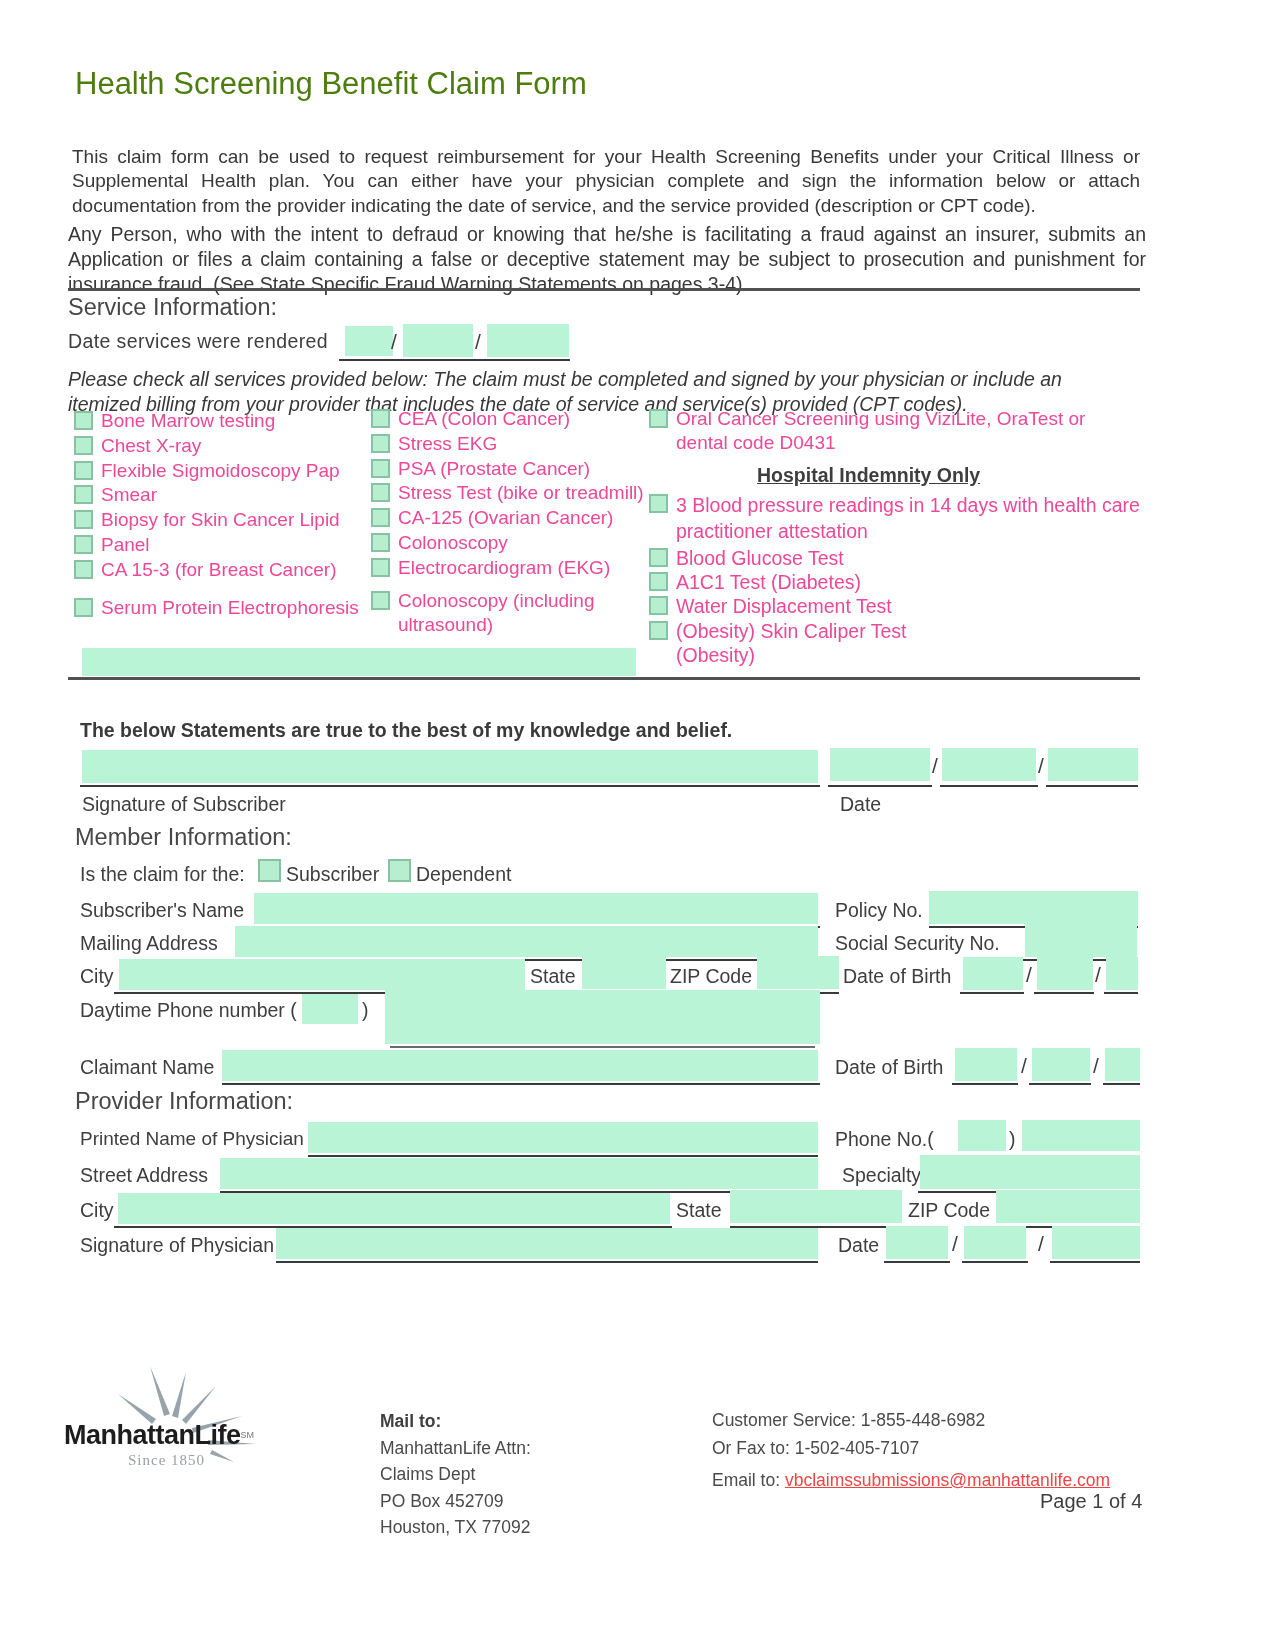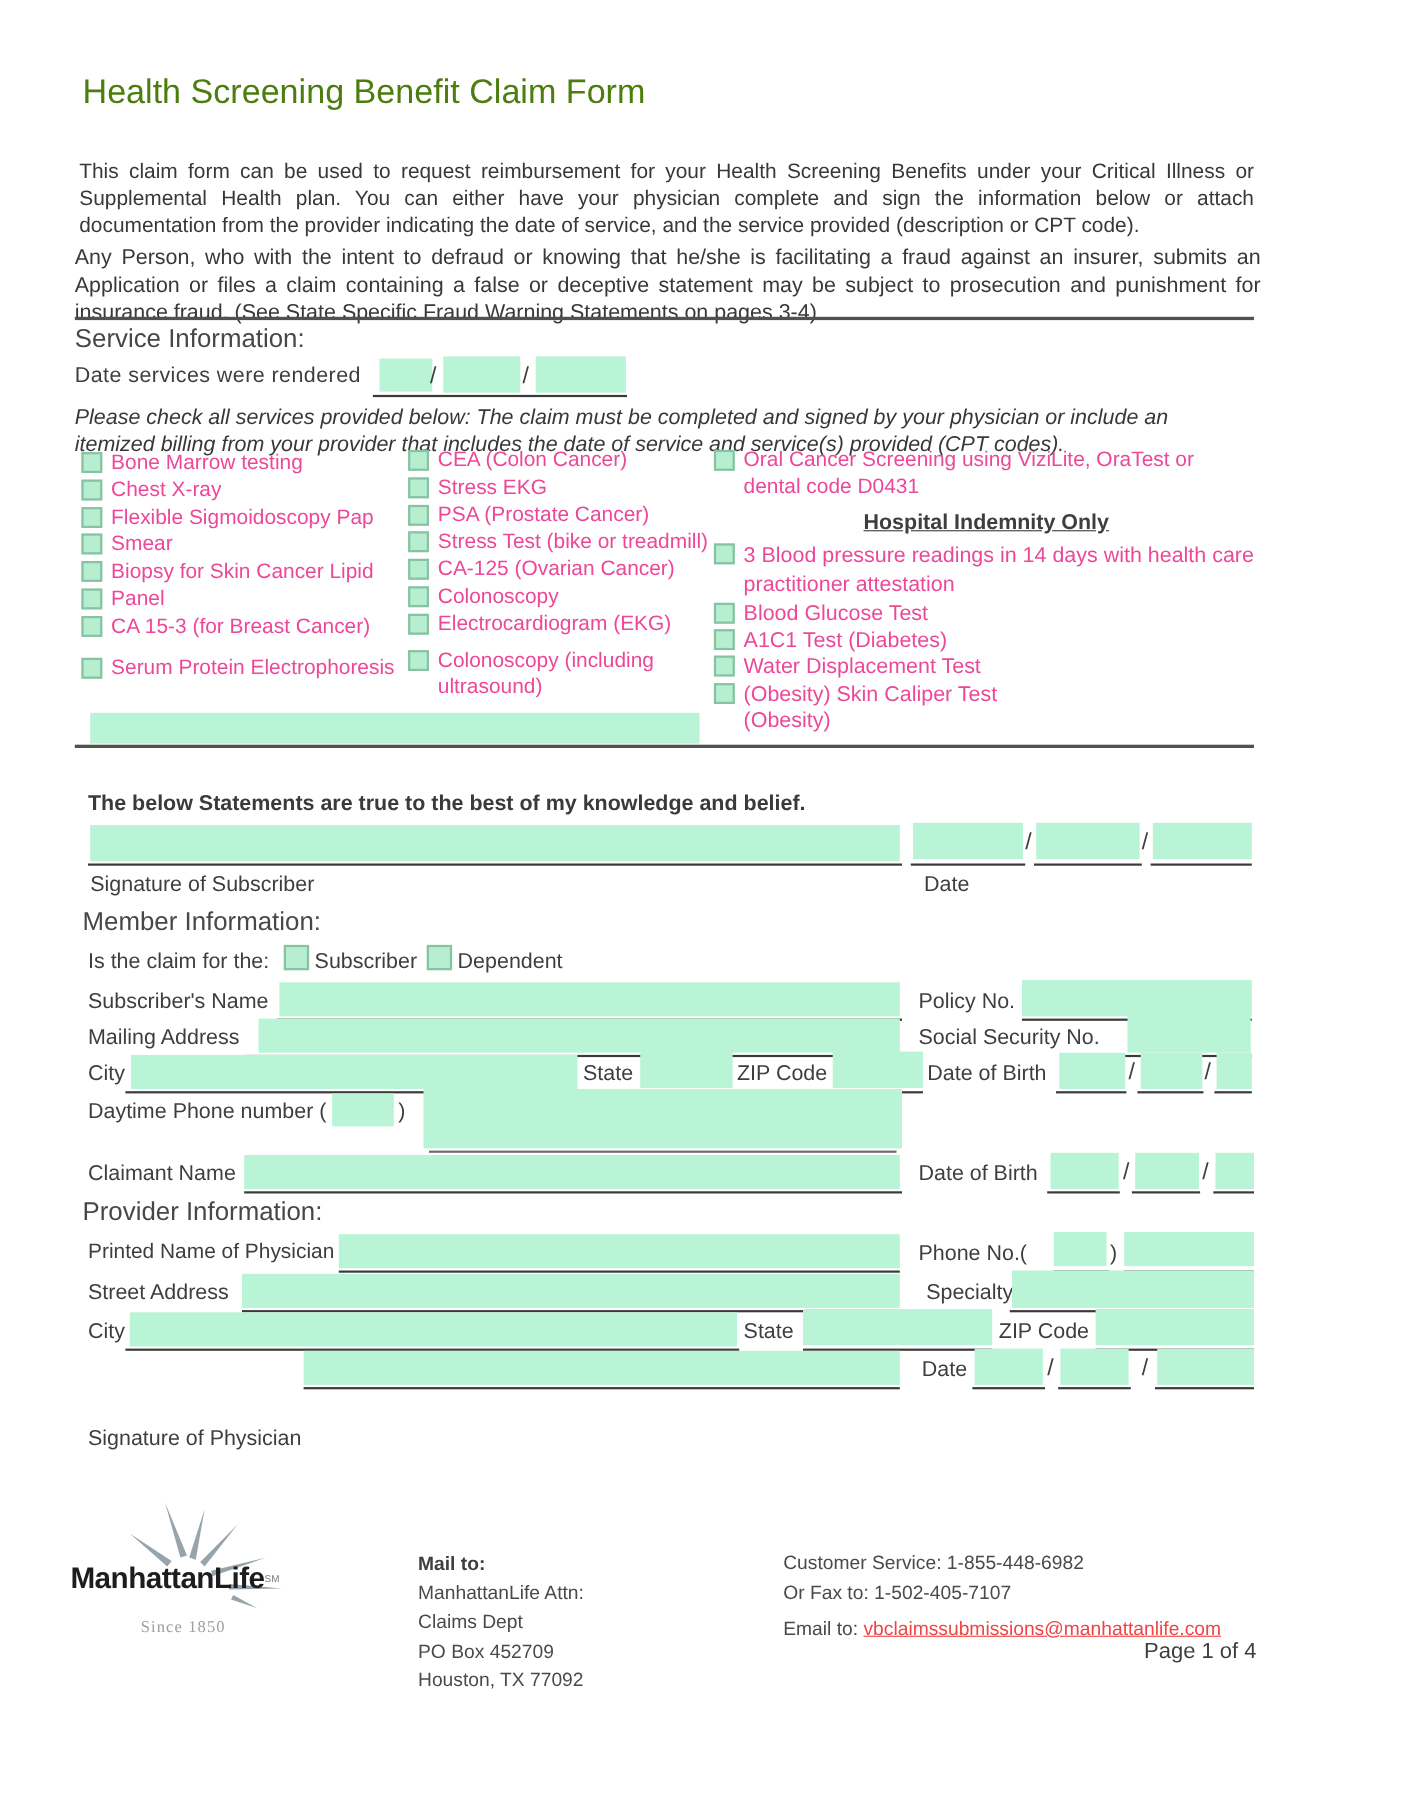--- a/index.html
+++ b/index.html
@@ -118,21 +118,21 @@
 </div>
 
 <div class="cbcol" style="left:649px;top:407px;width:500px;">
   <div class="cbrow" style="line-height:24px;">
       <span class="cb"></span>
       <span class="cblabel">Oral Cancer Screening using ViziLite, OraTest or
 dental code D0431</span>
     </div>
 </div>
 
-<div class="abs" style="left:757px;top:464px;font-size:19.5px;font-weight:600;text-decoration:underline;white-space:nowrap;margin-left:28px;">Hospital Indemnity Only</div>
+<div class="abs" style="left:757px;top:464px;font-size:19.5px;font-weight:600;text-decoration:underline;white-space:nowrap;">Hospital Indemnity Only</div>
 
 <div class="cbcol" style="left:649px;top:492px;width:510px;">
   <div class="cbrow" style="line-height:26px;font-size:19.5px;">
       <span class="cb"></span>
       <span class="cblabel">3 Blood pressure readings in 14 days with health care
 practitioner attestation</span>
     </div>
 </div>
 
 <div class="cbcol" style="left:649px;top:546px;">
@@ -256,21 +256,21 @@
 <div class="lbl" style="left:80px;top:1199px;">City</div>
 <div class="fld" style="left:118px;top:1193px;width:552px;height:31px;"></div>
 <div class="ul" style="left:114px;top:1226px;width:558px;"></div>
 <div class="lbl" style="left:676px;top:1199px;">State</div>
 <div class="fld" style="left:730px;top:1190px;width:172px;height:33px;"></div>
 <div class="ul" style="left:730px;top:1226px;width:172px;"></div>
 <div class="lbl" style="left:908px;top:1199px;">ZIP Code</div>
 <div class="fld" style="left:996px;top:1190px;width:144px;height:33px;"></div>
 <div class="ul" style="left:996px;top:1226px;width:144px;"></div>
 
-<div class="lbl" style="left:80px;top:1297px;">Signature of Physician</div>
+<div class="lbl" style="left:80px;top:1234px;">Signature of Physician</div>
 <div class="fld" style="left:276px;top:1228px;width:542px;height:31px;"></div>
 <div class="ul" style="left:276px;top:1261px;width:542px;"></div>
 <div class="lbl" style="left:838px;top:1234px;">Date</div>
 <div class="fld" style="left:886px;top:1226px;width:62px;height:33px;"></div>
 <span class="slash" style="left:952px;top:1232px;">/</span>
 <div class="fld" style="left:964px;top:1226px;width:62px;height:33px;"></div>
 <span class="slash" style="left:1038px;top:1232px;">/</span>
 <div class="fld" style="left:1052px;top:1226px;width:88px;height:33px;"></div>
 <div class="ul" style="left:884px;top:1261px;width:66px;"></div>
 <div class="ul" style="left:962px;top:1261px;width:66px;"></div>
@@ -283,21 +283,21 @@
     <polygon points="76,10 62,54 68,56"></polygon>
     <polygon points="106,24 72,58 76,62"></polygon>
     <polygon points="132,54 82,66 83,71"></polygon>
     <polygon points="146,82 98,78 98,83"></polygon>
     <polygon points="124,100 102,88 100,92"></polygon>
   </g>
 </svg>
 <div class="abs" style="left:64px;top:1420px;white-space:nowrap;">
   <span style="font-size:27px;font-weight:bold;color:#1d1d1d;letter-spacing:-0.5px;">ManhattanLife</span><span style="font-size:9px;color:#777;vertical-align:6px;">SM</span>
 </div>
-<div class="abs" style="left:128px;top:1452px;font-family:'Liberation Serif',serif;font-size:15px;color:#9aa0a5;letter-spacing:1px;margin-top:20px;">Since 1850</div>
+<div class="abs" style="left:128px;top:1452px;font-family:'Liberation Serif',serif;font-size:15px;color:#9aa0a5;letter-spacing:1px;">Since 1850</div>
 
 <div class="abs" style="left:380px;top:1408px;line-height:26.5px;">
   <div class="ftext" style="font-weight:bold;color:#3f3f3f;">Mail to:</div>
   <div class="ftext">ManhattanLife Attn:</div>
   <div class="ftext">Claims Dept</div>
   <div class="ftext">PO Box 452709</div>
   <div class="ftext">Houston, TX 77092</div>
 </div>
 
 <div class="abs" style="left:712px;top:1406px;line-height:28px;">

